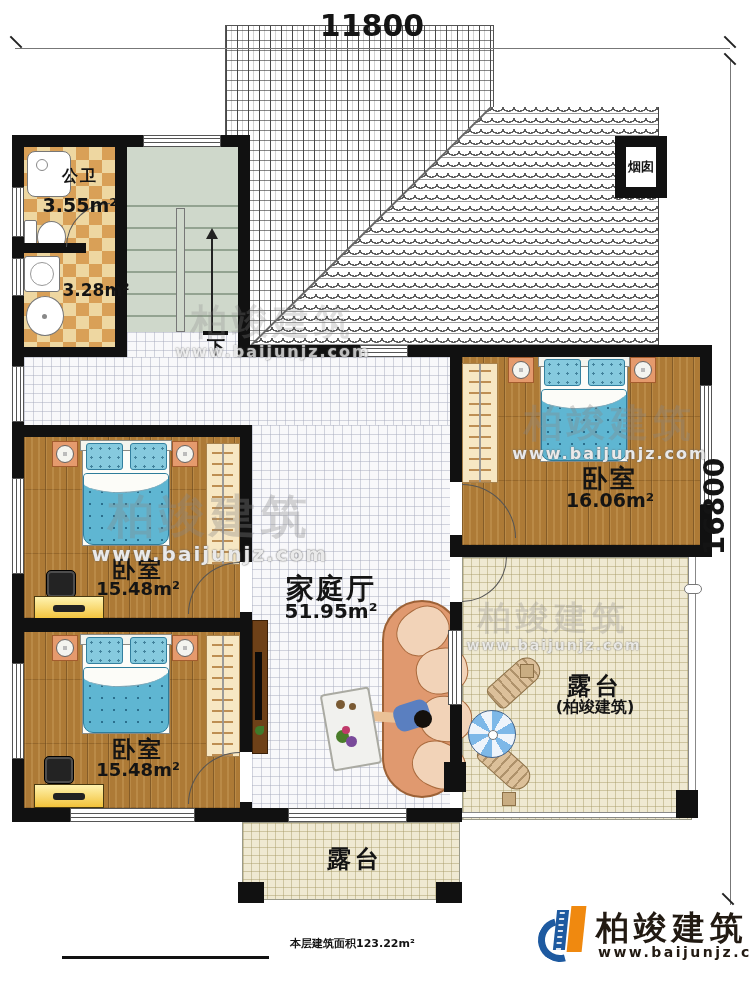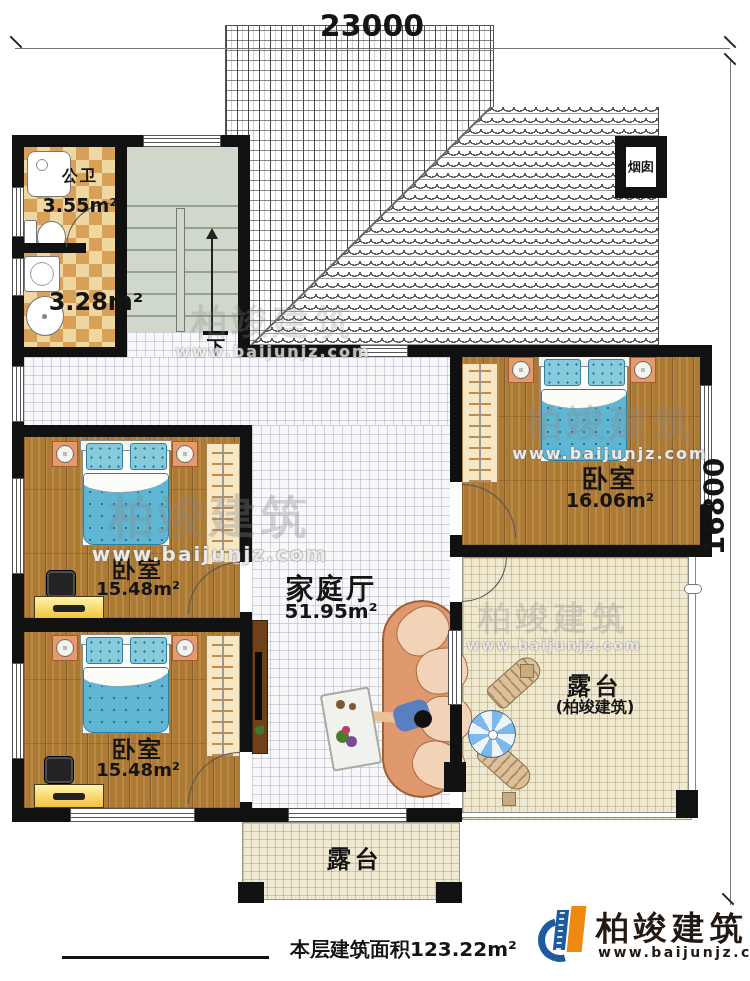--- a/index.html
+++ b/index.html
@@ -254,21 +254,21 @@
   <div class="abs door doorTR" style="left:462px;top:484px;width:54px;height:54px;"></div>
   <div class="abs door doorTL" style="left:188px;top:562px;width:52px;height:52px;"></div>
   <div class="abs door doorTL" style="left:188px;top:752px;width:52px;height:52px;"></div>
   <div class="abs door doorBR" style="left:462px;top:557px;width:45px;height:45px;"></div>
 
   <div class="abs" style="left:203px;top:331px;width:25px;height:4px;background:#111;"></div>
   <div class="lab" style="left:198px;top:335px;width:36px;font-size:18px;">下</div>
 
   <div class="lab" style="left:30px;top:166px;width:100px;font-size:16px;letter-spacing:2px;">公卫</div>
   <div class="lab" style="left:26px;top:194px;width:108px;font-size:19px;">3.55m²</div>
-  <div class="lab" style="left:42px;top:288px;width:108px;font-size:24px;">3.28m²</div>
+  <div class="lab" style="left:42px;top:280px;width:108px;font-size:17px;">3.28m²</div>
 
   <div class="lab" style="left:558px;top:462px;width:104px;font-size:25px;letter-spacing:3px;">卧室</div>
   <div class="lab" style="left:558px;top:489px;width:104px;font-size:19px;">16.06m²</div>
 
   <div class="lab" style="left:88px;top:554px;width:100px;font-size:23px;letter-spacing:3px;">卧室</div>
   <div class="lab" style="left:88px;top:578px;width:100px;font-size:18px;">15.48m²</div>
 
   <div class="lab" style="left:88px;top:734px;width:100px;font-size:23px;letter-spacing:3px;">卧室</div>
   <div class="lab" style="left:88px;top:759px;width:100px;font-size:18px;">15.48m²</div>
 
@@ -293,29 +293,29 @@
     <div class="u" style="font-size:14px;margin-top:-4px;">www.baijunjz.com</div>
   </div>
   <div class="wm" style="left:128px;top:298px;width:290px;opacity:.8;">
     <div class="t" style="font-size:36px;">柏竣建筑</div>
     <div class="u" style="font-size:16px;margin-top:-5px;">www.baijunjz.com</div>
   </div>
 
   <div class="abs dimline" style="left:15px;top:48px;width:715px;height:1px;"></div>
   <div class="tick" style="left:8px;top:41px;"></div>
   <div class="tick" style="left:722px;top:41px;"></div>
-  <div class="lab" style="left:310px;top:8px;width:124px;font-size:30px;font-weight:700;">23000</div>
+  <div class="lab" style="left:310px;top:8px;width:124px;font-size:30px;font-weight:700;">11800</div>
 
   <div class="abs dimline" style="left:730px;top:60px;width:1px;height:845px;"></div>
   <div class="tick" style="left:722px;top:58px;"></div>
   <div class="tick" style="left:720px;top:898px;"></div>
   <div class="lab" style="left:652px;top:490px;width:124px;font-size:28px;font-weight:700;transform:rotate(-90deg);">16800</div>
 
   <div class="abs" style="left:62px;top:956px;width:207px;height:3px;background:#111;"></div>
-  <div class="lab" style="left:290px;top:936px;width:170px;font-size:20px;text-align:left;">本层建筑面积123.22m²</div>
+  <div class="lab" style="left:290px;top:936px;width:170px;font-size:11px;text-align:left;">本层建筑面积123.22m²</div>
 
   <div class="abs" style="left:538px;top:902px;width:200px;height:66px;">
     <div class="abs" style="left:0px;top:16px;width:44px;height:44px;border-radius:50%;border:7px solid transparent;border-left-color:#1e5aa0;border-bottom-color:#1e5aa0;transform:rotate(30deg);box-sizing:border-box;"></div>
     <div class="abs" style="left:17px;top:8px;width:12px;height:40px;background:#1e5aa0;transform:skewX(-6deg);background-image:repeating-linear-gradient(0deg,rgba(255,255,255,.85) 0 2px,transparent 2px 6px);background-size:5px 100%;background-position:3px 0;background-repeat:no-repeat;"></div>
     <div class="abs" style="left:31px;top:4px;width:15px;height:46px;background:#f0890f;transform:skewX(-6deg);"></div>
     <div class="abs" style="left:58px;top:4px;font-size:33px;font-weight:900;letter-spacing:5px;color:#221a12;white-space:nowrap;">柏竣建筑</div>
     <div class="abs" style="left:60px;top:42px;font-size:14px;font-weight:700;letter-spacing:2.5px;color:#221a12;white-space:nowrap;">www.baijunjz.com</div>
   </div>
 
 </div>

